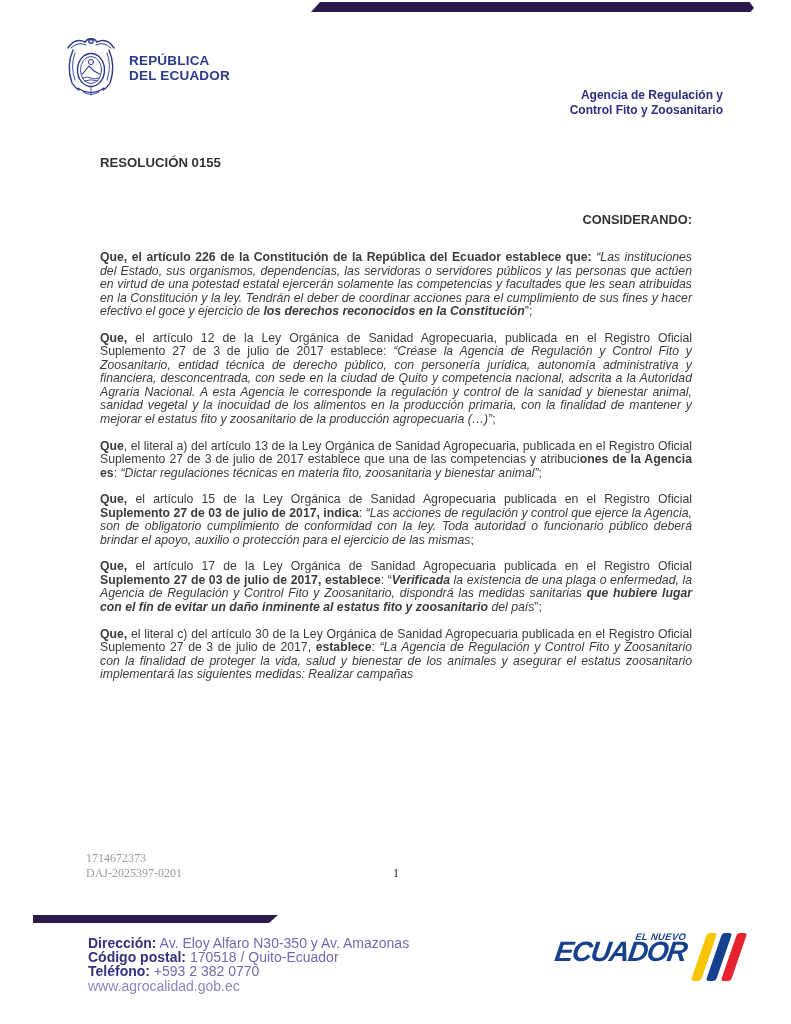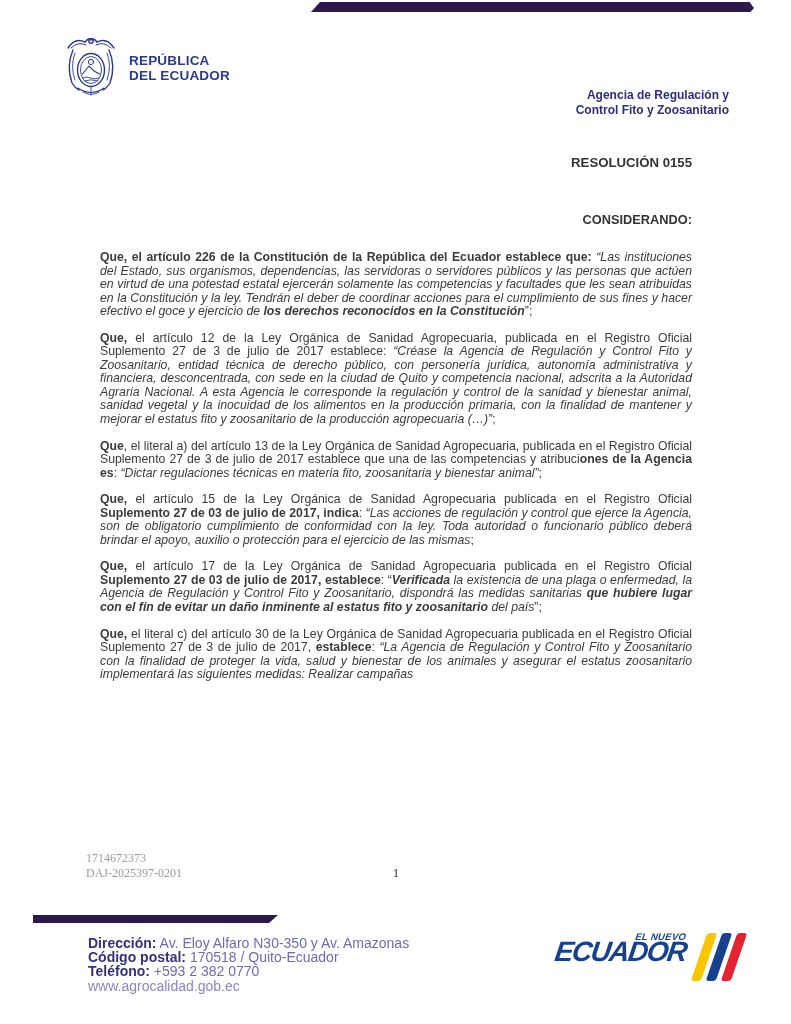--- a/index.html
+++ b/index.html
@@ -32,38 +32,38 @@
   .republic-name {
     color: #2d3a8c;
     font-weight: bold;
     font-size: 13.5px;
     line-height: 1.12;
     letter-spacing: 0.2px;
     font-stretch: condensed;
   }
   .agency-name {
     position: absolute;
-    top: 88px; right: 62px;
+    top: 88px; right: 68px;
     text-align: right;
     color: #2e2d80;
     font-weight: bold;
     font-size: 12px;
     line-height: 1.28;
   }
 
   
   .doc {
     position: absolute;
     top: 0; left: 100px;
     width: 592px;
     color: #3b3b3b;
   }
   .title {
     margin-top: 155px;
-    text-align: right;
+    text-align: left;
     font-weight: bold;
     font-size: 13.2px;
     color: #333;
   }
   .subtitle {
     margin: 13px auto 0 auto;
     max-width: 562px;
     text-align: center;
     font-weight: bold;
     font-size: 12.6px;

